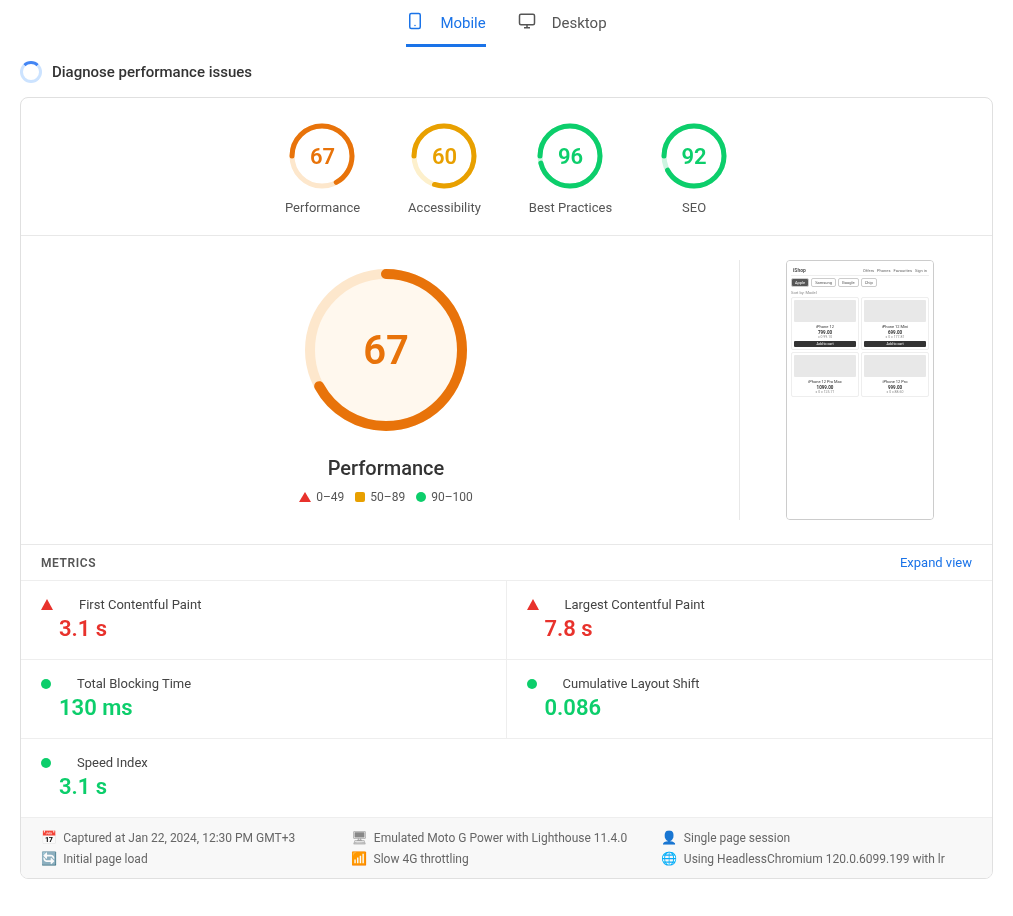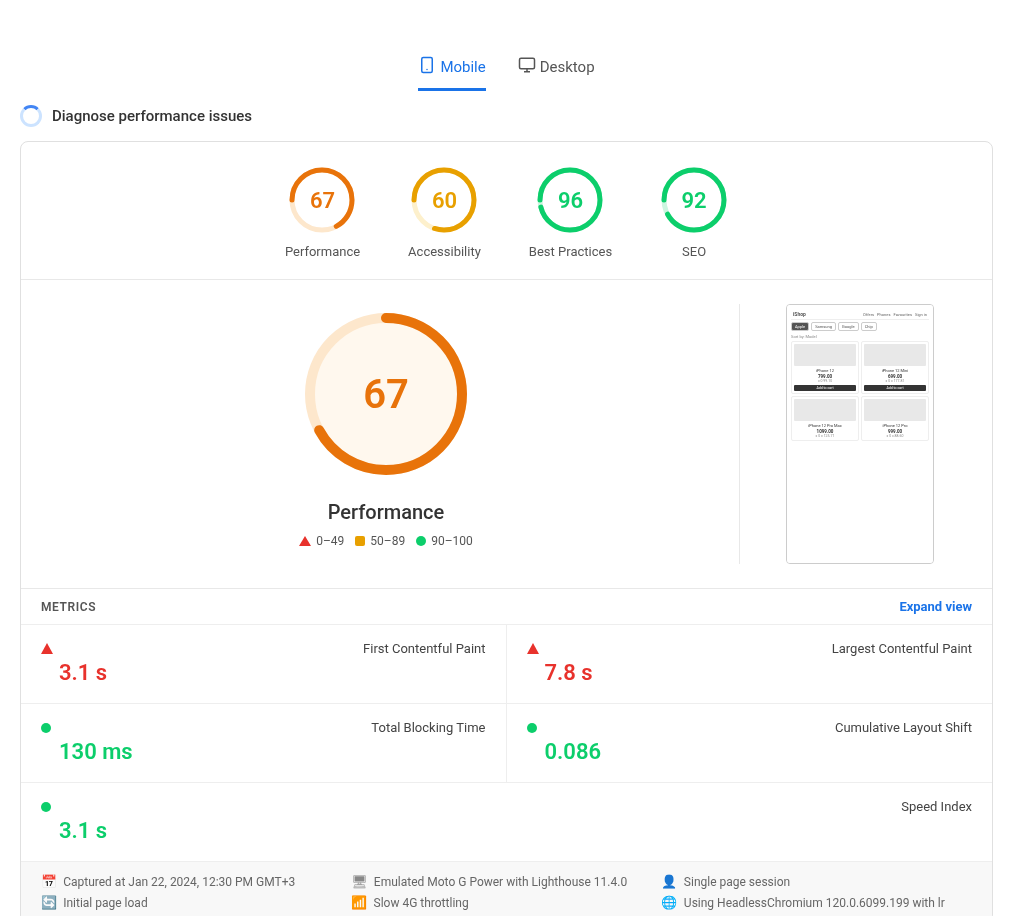--- a/index.html
+++ b/index.html
@@ -16,27 +16,26 @@
       justify-content: center;
       align-items: center;
       gap: 32px;
       padding: 12px 0 0;
       border-bottom: none;
       background: #fff;
     }
     .tab-item {
       display: flex;
       align-items: center;
-      gap: 4px;
+      gap: 16px;
       padding-bottom: 10px;
       cursor: pointer;
       font-size: 15px;
       color: #555;
       border-bottom: 3px solid transparent;
-      margin-top: 44px;
     }
     .tab-item.active {
       color: #1a73e8;
       border-bottom: 3px solid #1a73e8;
     }
     .tab-icon {
       font-size: 18px;
     }
 
     
@@ -201,42 +200,41 @@
       padding: 10px 20px;
       font-size: 12px;
       font-weight: 600;
       color: #555;
       letter-spacing: 0.05em;
       border-bottom: 1px solid #eee;
     }
     .expand-link {
       color: #1a73e8;
       font-size: 13px;
-      font-weight: 700;
+      font-weight: 400;
       cursor: pointer;
       letter-spacing: 0;
     }
 
     .metrics-grid {
       display: grid;
       grid-template-columns: 1fr 1fr;
     }
     .metric-cell {
       padding: 16px 20px 18px;
       border-bottom: 1px solid #eee;
     }
     .metric-cell:nth-child(odd) {
       border-right: 1px solid #eee;
     }
     .metric-name-row {
       display: flex;
       align-items: center;
       gap: 26px;
       margin-bottom: 4px;
-      justify-content: space-between;
     }
     .metric-indicator {
       width: 10px; height: 10px;
       border-radius: 50%;
       flex-shrink: 0;
     }
     .metric-triangle {
       width: 0; height: 0;
       border-left: 6px solid transparent;
       border-right: 6px solid transparent;

